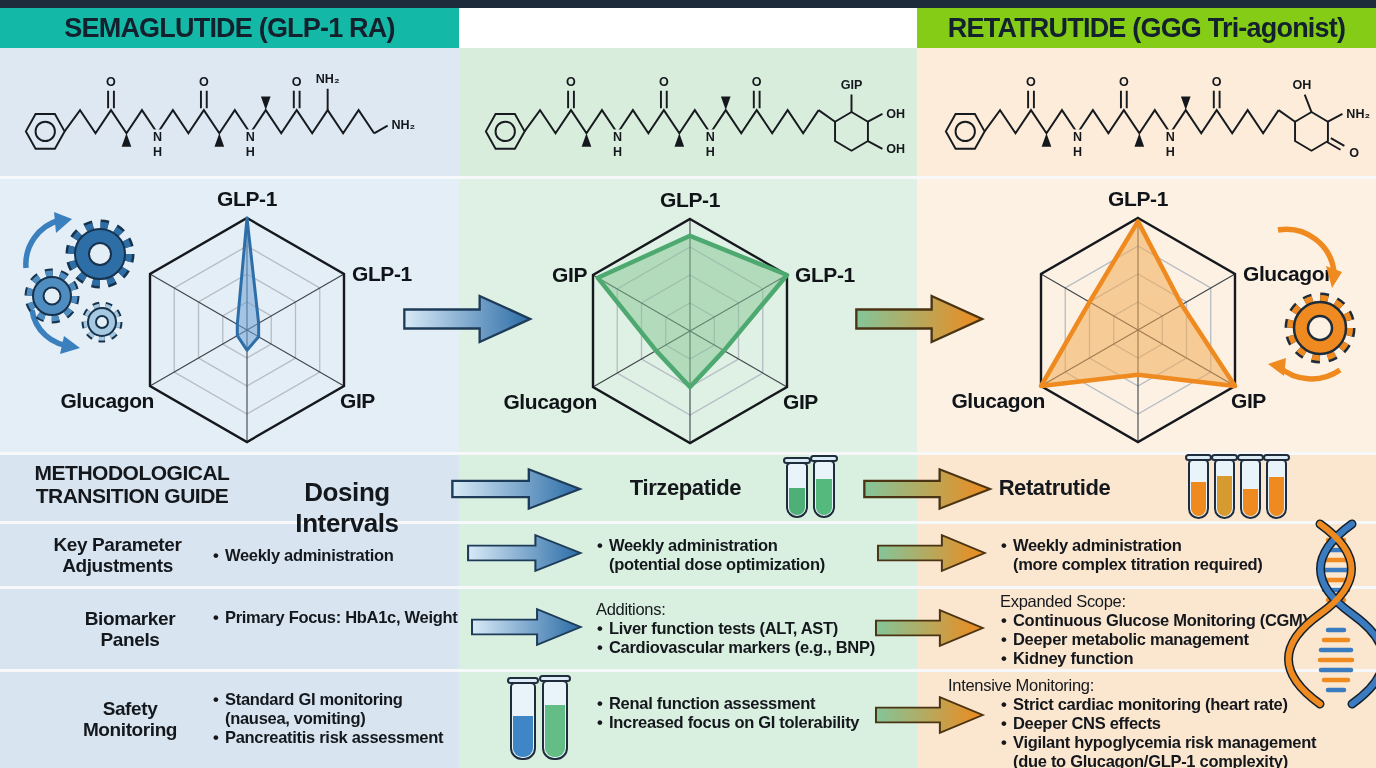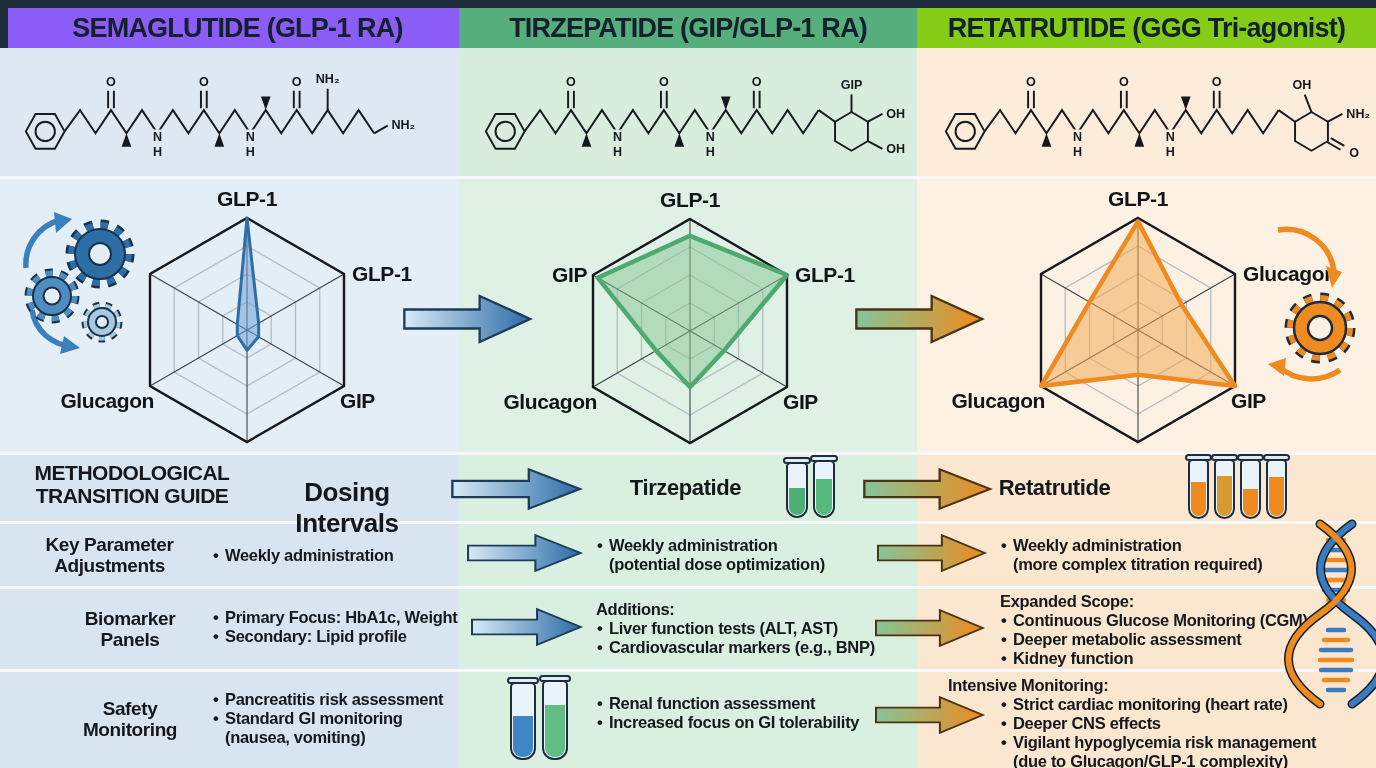--- a/index.html
+++ b/index.html
@@ -11,21 +11,21 @@
        font-weight:800;font-size:27px;letter-spacing:-0.8px;color:#13202d}
   .colbg{position:absolute}
   .sep{position:absolute;left:0;width:1376px;height:3px;background:#f6f8fa}
   .tb{position:absolute}
   .gtitle{font-size:21px;line-height:23px;font-weight:800;text-align:center;white-space:pre-line;letter-spacing:-0.5px}
   .rlabel{font-size:19px;line-height:21px;font-weight:800;text-align:center;white-space:pre-line;letter-spacing:-0.4px}
   .pname{font-size:22px;font-weight:800;text-align:center;letter-spacing:-0.4px}
   .list .li{position:relative;white-space:pre-line;padding-left:13px;font-size:16.5px;line-height:19px;
             font-weight:700;letter-spacing:-0.3px}
   .list .li::before{content:"•";position:absolute;left:1px;top:0}
-  .li-head{font-size:16.5px;line-height:19px;font-weight:700;letter-spacing:-0.3px}
+  .li-head{font-size:16.5px;line-height:19px;font-weight:400;letter-spacing:-0.3px}
   .barrow{position:absolute}
   .radar{position:absolute}
   .radar-label{font:700 21px "Liberation Sans",sans-serif;fill:#101418;letter-spacing:-0.4px}
   .mol{position:absolute}
   .mol .mb{stroke:#171b1f;stroke-width:2;fill:none}
   .mol .wg{fill:#14181d}
   .mol .atom{font:700 13px "Liberation Sans",sans-serif;fill:#14181d;text-anchor:middle;
              paint-order:stroke;stroke:var(--halo);stroke-width:5px;stroke-linejoin:round}
   .mol .ta-s{text-anchor:start}
   .tube{position:absolute;background:#e9f3fa;border:2.5px solid #1e2c3b;border-radius:5px 5px 12px 12px;box-sizing:border-box}
@@ -36,22 +36,21 @@
 </style>
 </head>
 <body>
 
 <div class="canvas">
 
   <div class="abs" style="left:0;top:0;width:1376px;height:8px;background:#1d2b3a"></div>
   <div class="abs" style="left:0;top:8px;width:8px;height:168px;background:#1d2b3a"></div>
   <div class="abs" style="left:1371px;top:8px;width:5px;height:168px;background:#1d2b3a"></div>
 
-  <div class="hdr" style="left:8px;width:459px;background:#8b5cf6">SEMAGLUTIDE (GLP-1 RA)</div>
-  <div class="hdr" style="left:459px;width:458px;background:#55ae7c">TIRZEPATIDE (GIP/GLP-1 RA)</div>
+  <div class="hdr" style="left:0;width:459px;background:#14b8a6">SEMAGLUTIDE (GLP-1 RA)</div>
   <div class="hdr" style="left:917px;width:459px;background:#84cc16">RETATRUTIDE (GGG Tri-agonist)</div>
 
   <div class="colbg" style="left:0;top:48px;width:459px;height:128px;background:#dde8f2"></div>
   <div class="colbg" style="left:459px;top:48px;width:458px;height:128px;background:#d9eddd"></div>
   <div class="colbg" style="left:917px;top:48px;width:459px;height:128px;background:#fcecd9"></div>
 
   <svg class="mol" style="left:16px;top:54px;width:426px;height:118px;--halo:#dde8f2" viewBox="0 0 440 122">
     <g class="mb">
       <polygon points="50,80 40,62 20,62 10,80 20,98 40,98"></polygon>
       <circle cx="30" cy="80" r="10"></circle>
@@ -299,21 +298,21 @@
     </div>
   <div class="tube" style="left:1240px;top:459px;width:21px;height:60px;--liq:#ee8a1f;--lvl:48%">
       <i class="lip"></i>
       <i class="liq"></i>
     </div>
   <div class="tube" style="left:1266px;top:459px;width:21px;height:60px;--liq:#ee8a1f;--lvl:70%">
       <i class="lip"></i>
       <i class="liq"></i>
     </div>
 
-  <div class="tb rlabel" style="left:22px;top:534px;width:175px">Key Parameter
+  <div class="tb rlabel" style="left:30px;top:534px;width:175px">Key Parameter
 Adjustments</div>
   <div class="tb list" style="left:212px;top:546px;width:245px">
       <div class="li">Weekly administration</div>
     </div>
   <svg class="barrow" style="left:466px;top:532px;width:118px;height:42px" viewBox="0 0 170 68" preserveAspectRatio="none">
     <defs>
         <linearGradient id="gb3" x1="0" y1="0" x2="1" y2="0">
           <stop offset="0" stop-color="#d8eaf7"></stop>
           <stop offset="1" stop-color="#2b6ca6"></stop>
         </linearGradient>
@@ -335,21 +334,20 @@
   </svg>
   <div class="tb list" style="left:1000px;top:536px;width:300px">
       <div class="li">Weekly administration
 (more complex titration required)</div>
     </div>
 
   <div class="tb rlabel" style="left:55px;top:608px;width:150px">Biomarker
 Panels</div>
   <div class="tb list" style="left:212px;top:608px;width:255px">
       <div class="li">Primary Focus: HbA1c, Weight</div>
-      <div class="li">Secondary: Lipid profile</div>
     </div>
   <svg class="barrow" style="left:470px;top:606px;width:114px;height:42px" viewBox="0 0 170 68" preserveAspectRatio="none">
     <defs>
         <linearGradient id="gb4" x1="0" y1="0" x2="1" y2="0">
           <stop offset="0" stop-color="#d8eaf7"></stop>
           <stop offset="1" stop-color="#2b6ca6"></stop>
         </linearGradient>
       </defs>
     <polygon points="3,22 100,22 100,5 165,34 100,63 100,46 3,46" fill="url(#gb4)" stroke="#1e3c58" stroke-width="3"></polygon>
   </svg>
@@ -363,30 +361,30 @@
         <linearGradient id="go4" x1="0" y1="0" x2="1" y2="0">
           <stop offset="0" stop-color="#83c59a"></stop>
           <stop offset="1" stop-color="#ee8a1c"></stop>
         </linearGradient>
       </defs>
     <polygon points="3,22 100,22 100,5 165,34 100,63 100,46 3,46" fill="url(#go4)" stroke="#4a3413" stroke-width="3"></polygon>
   </svg>
   <div class="tb li-head" style="left:1000px;top:592px;width:320px">Expanded Scope:</div>
   <div class="tb list" style="left:1000px;top:611px;width:322px">
       <div class="li">Continuous Glucose Monitoring (CGM)</div>
-      <div class="li">Deeper metabolic assessment</div>
+      <div class="li">Deeper metabolic management</div>
       <div class="li">Kidney function</div>
     </div>
 
   <div class="tb rlabel" style="left:55px;top:698px;width:150px">Safety
 Monitoring</div>
   <div class="tb list" style="left:212px;top:690px;width:265px">
-      <div class="li">Pancreatitis risk assessment</div>
       <div class="li">Standard GI monitoring
 (nausea, vomiting)</div>
+      <div class="li">Pancreatitis risk assessment</div>
     </div>
   <div class="tube" style="left:510px;top:682px;width:26px;height:78px;--liq:#3f86c7;--lvl:56%">
       <i class="lip"></i>
       <i class="liq"></i>
     </div>
   <div class="tube" style="left:542px;top:680px;width:26px;height:80px;--liq:#63bd85;--lvl:68%">
       <i class="lip"></i>
       <i class="liq"></i>
     </div>
   <div class="tb list" style="left:596px;top:694px;width:290px">

